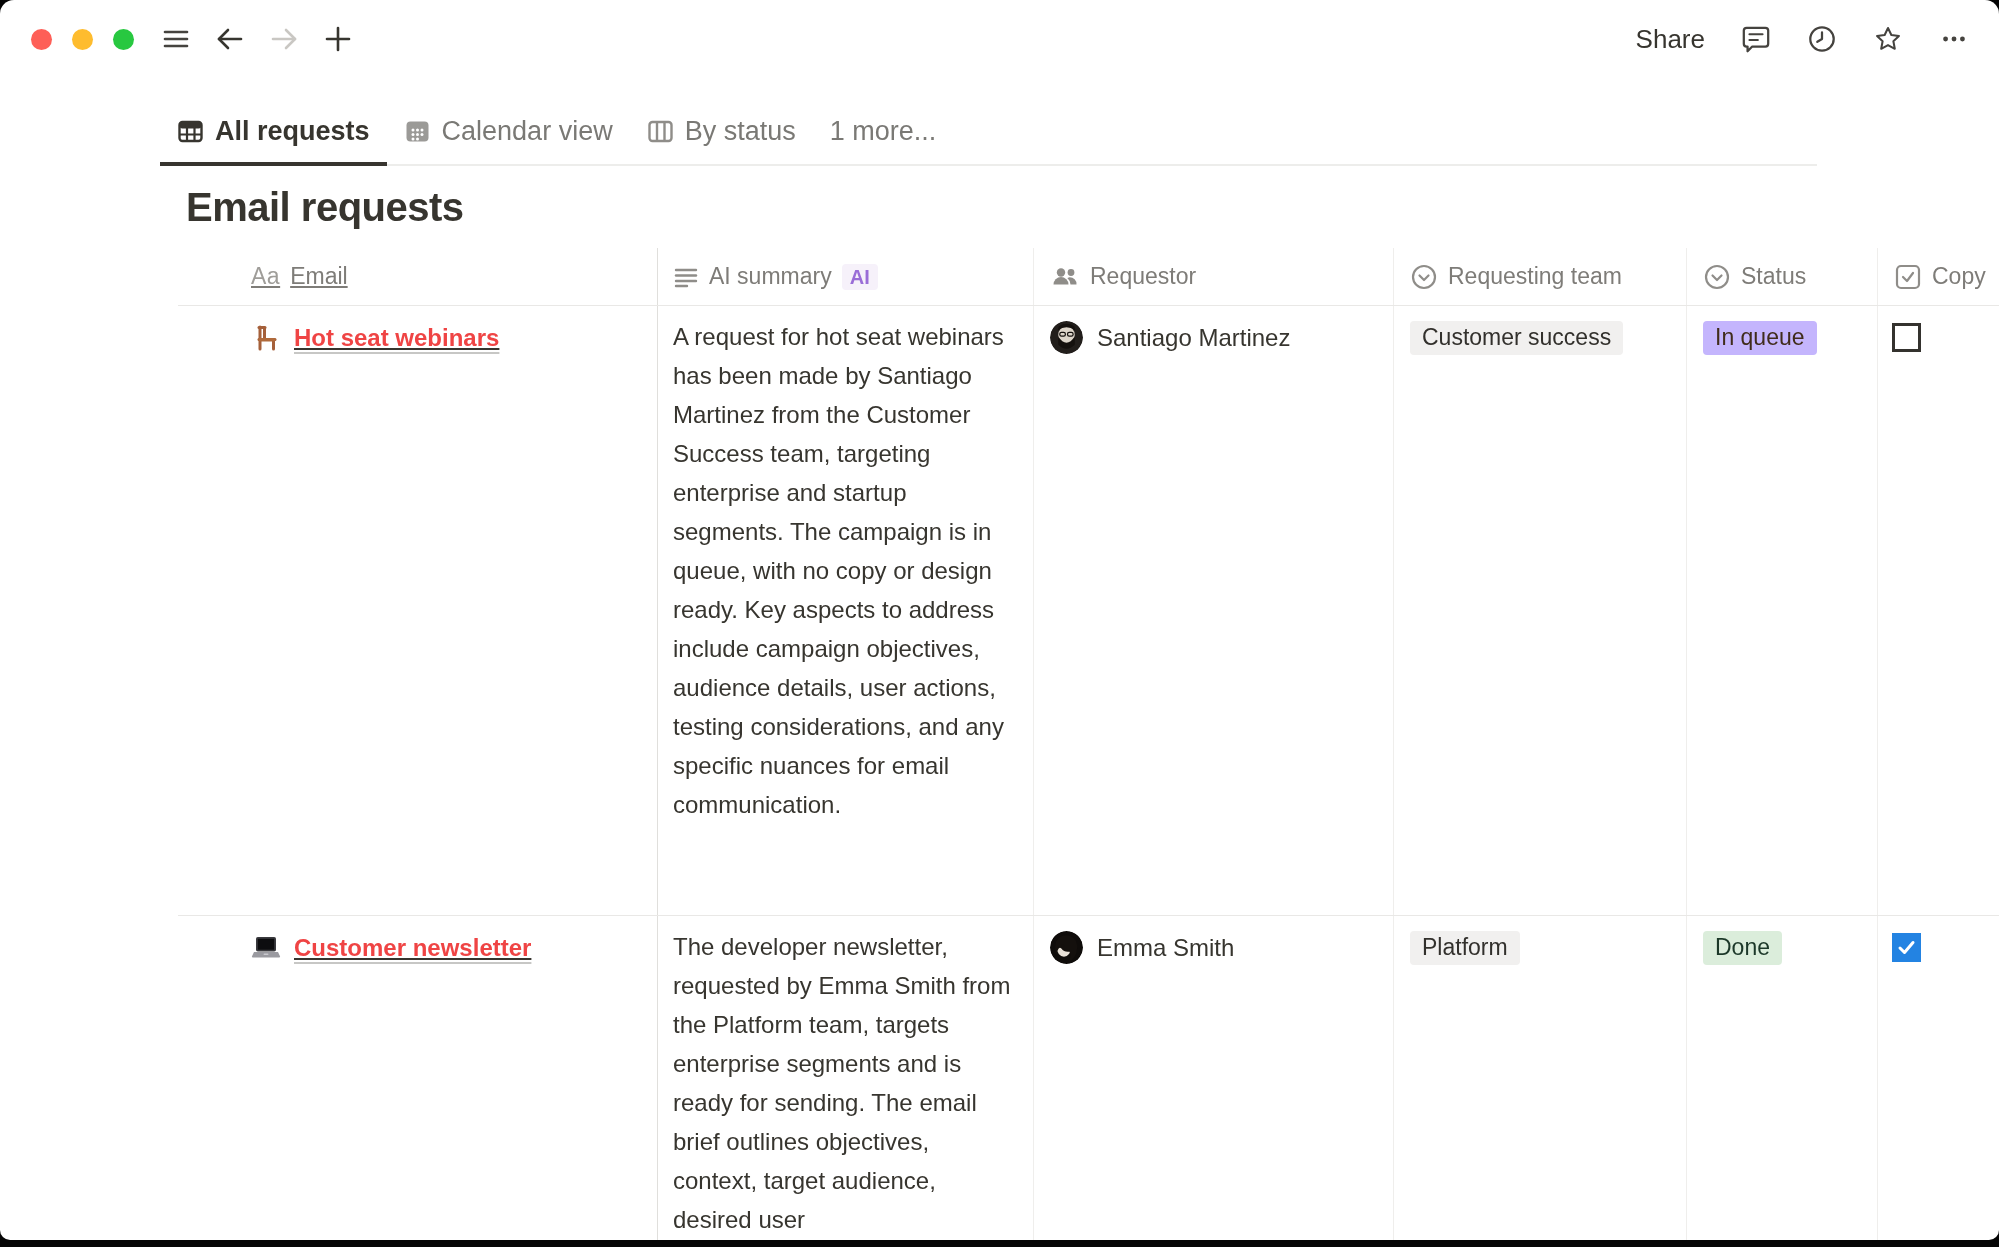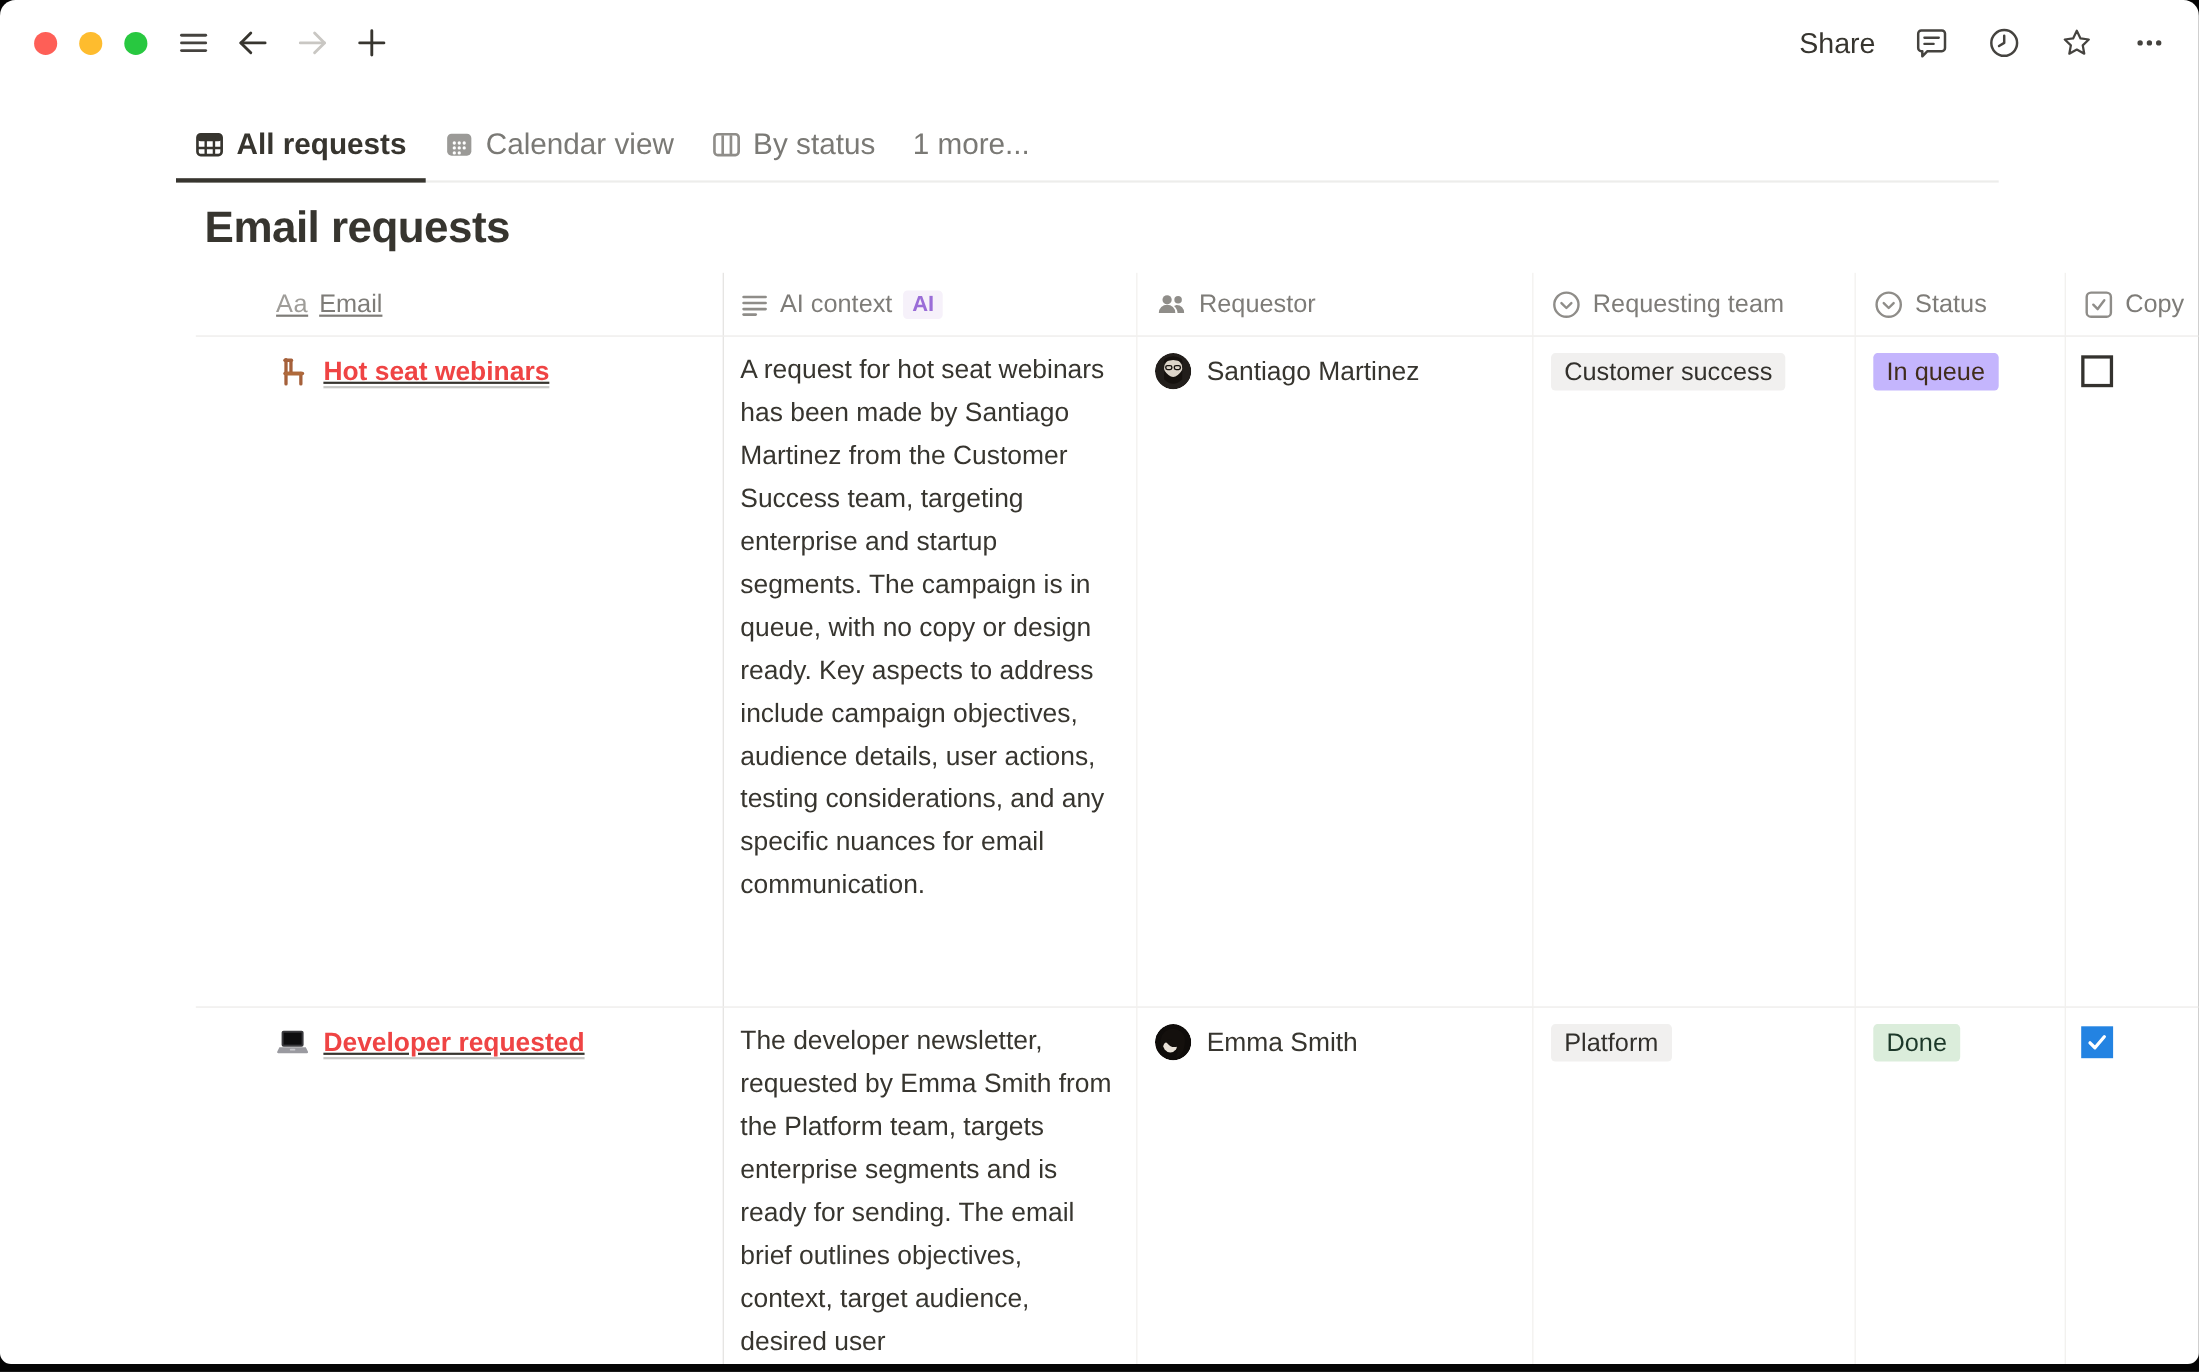--- a/index.html
+++ b/index.html
@@ -209,21 +209,21 @@
         <span>
           <svg width="26" height="26" viewBox="0 0 26 26">
               <g stroke="#8f8d89" stroke-width="2.4" stroke-linecap="round">
                 <line x1="3" y1="6" x2="23" y2="6"></line>
                 <line x1="3" y1="11.5" x2="23" y2="11.5"></line>
                 <line x1="3" y1="17" x2="23" y2="17"></line>
                 <line x1="3" y1="22" x2="14" y2="22"></line>
               </g>
             </svg>
         </span>
-        <span>AI context</span>
+        <span>AI summary</span>
         <span class="ai-badge">AI</span>
       </div>
       <div class="tcell">
         <span>
           <svg width="30" height="30" viewBox="0 0 30 30" fill="#8f8d89">
               <circle cx="11" cy="10.5" r="4.2"></circle>
               <path d="M3.5 22.5 a7.5 7.5 0 0 1 15 0 z"></path>
               <circle cx="21" cy="10.5" r="3.4"></circle>
               <path d="M19.5 15.2 a6.8 6.8 0 0 1 7 7.3 h-6 a9 9 0 0 0 -3.2 -6.4 z"></path>
             </svg>
@@ -310,21 +310,21 @@
       <div class="tcell c-email">
         <div class="email-line">
           <span>
             <svg width="30" height="30" viewBox="0 0 30 30">
                 <rect x="5" y="4" width="20" height="14.5" rx="1.8" fill="#3a3a3e"></rect>
                 <rect x="6.8" y="5.8" width="16.4" height="10.9" fill="#0d0d0f"></rect>
                 <path d="M3 19 h24 l2 4.2 a1 1 0 0 1 -1 1.3 h-26 a1 1 0 0 1 -1 -1.3 z" fill="#9a9aa0"></path>
                 <rect x="12.5" y="20.5" width="5" height="1.6" rx="0.8" fill="#c9c9ce"></rect>
               </svg>
           </span>
-          <span class="page-link">Developer requested</span>
+          <span class="page-link">Customer newsletter</span>
         </div>
       </div>
       <div class="tcell c-summary">
         <div class="summary">The developer newsletter, requested by Emma Smith from the Platform team, targets enterprise segments and is ready for sending. The email brief outlines objectives, context, target audience, desired user</div>
       </div>
       <div class="tcell">
         <div class="person">
           <span class="avatar">
             <svg width="33" height="33" viewBox="0 0 32 32">
                 <circle cx="16" cy="16" r="16" fill="#0f0c0a"></circle>

